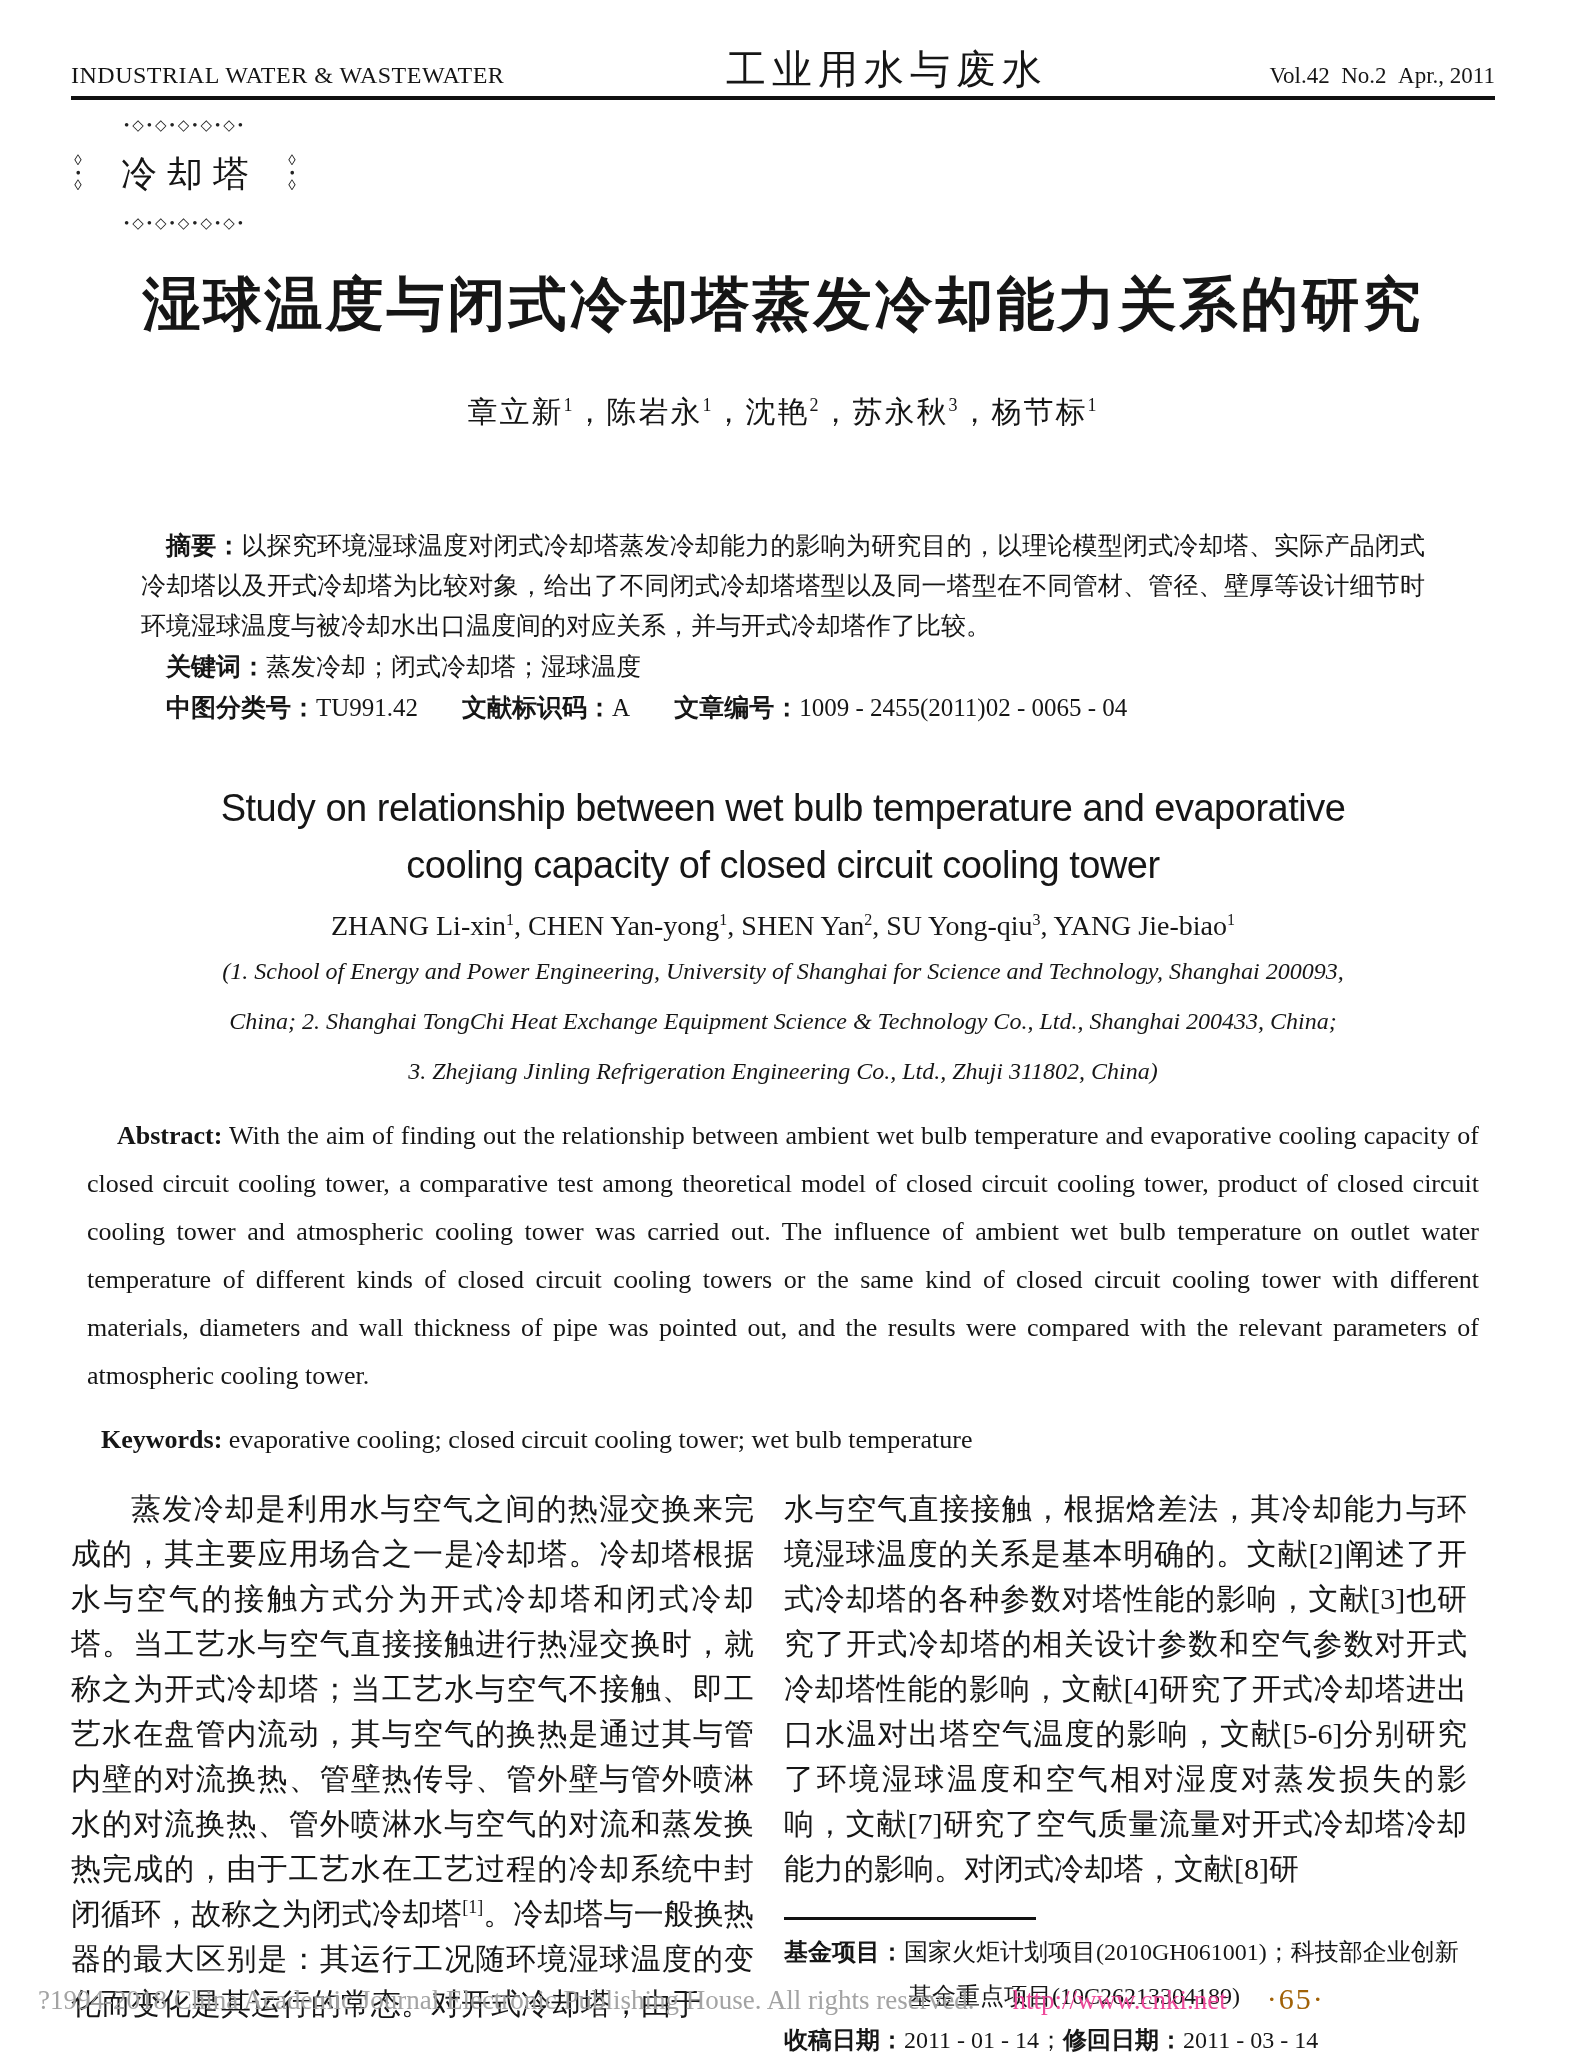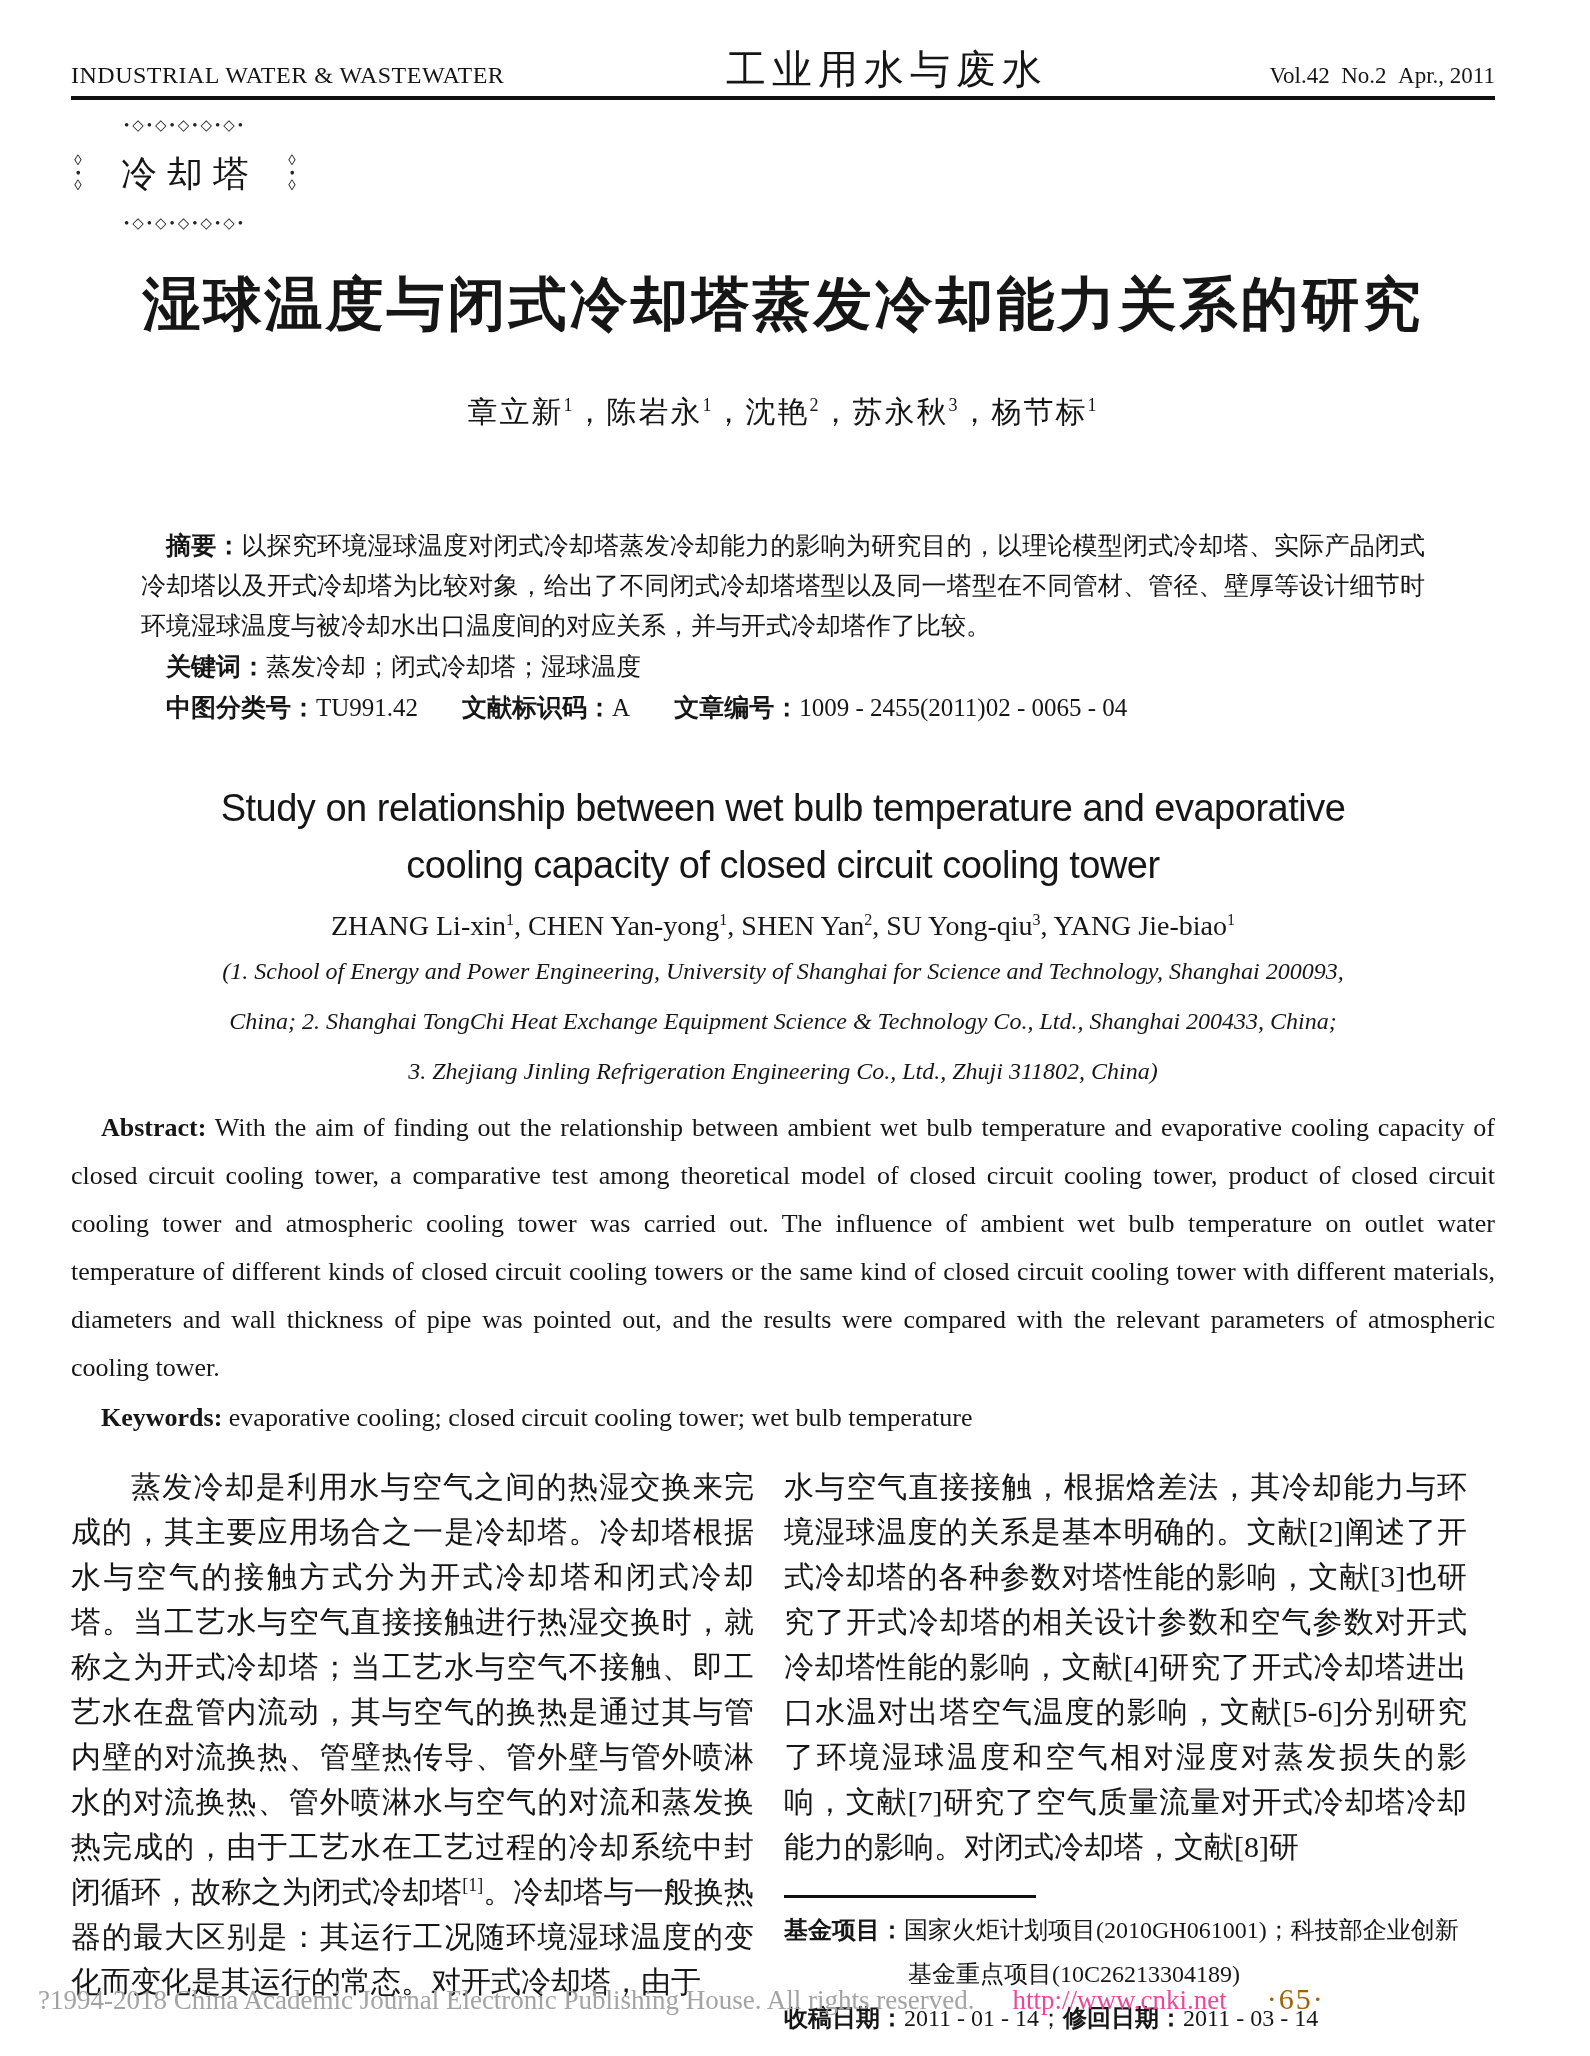--- a/index.html
+++ b/index.html
@@ -84,21 +84,21 @@
     margin-top:16px;text-align:center;
     font-size:28px;
   }
   .affil{margin-top:4px;text-align:center;font-style:italic;font-size:24px;line-height:50px;}
   .affil div{white-space:nowrap;}
   .abs-en{
     margin-top:8px;
     font-size:26px;line-height:48px;
     text-align:justify;
   }
-  .abs-en .par{margin:0;text-indent:30px;}
+  .abs-en .par{margin:16px;text-indent:30px;}
   .abs-en .kw{margin:2px 0 0 0;text-indent:30px;}
   .blbl{font-weight:bold;}
 
   
   .columns{
     margin-top:22px;
     display:flex;gap:30px;
   }
   .col{width:683px;font-size:30px;line-height:45px;text-align:justify;text-justify:inter-character;}
   .col p{margin:0;}

